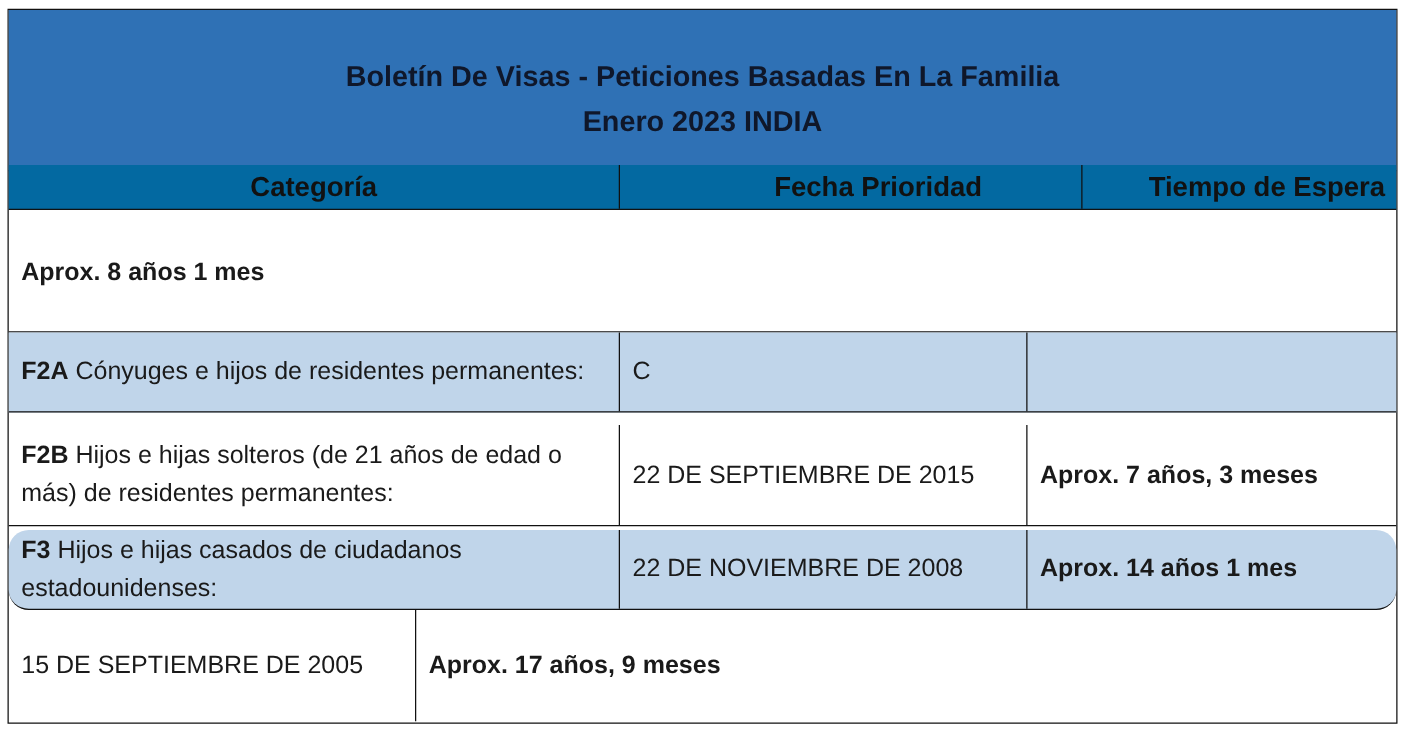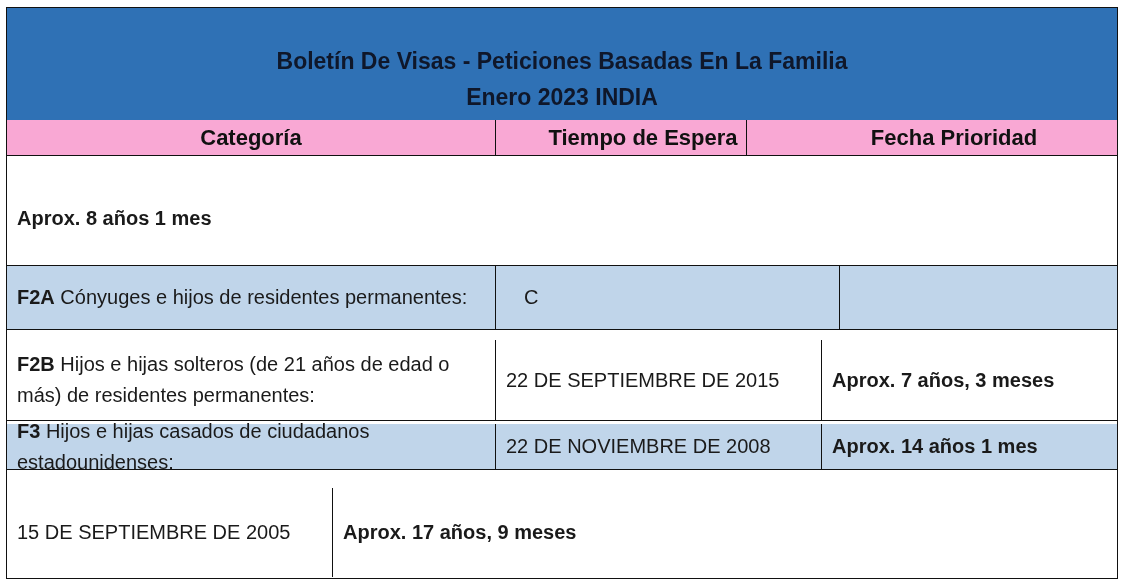--- a/index.html
+++ b/index.html
@@ -15,44 +15,44 @@
   .banner .l2 { position:absolute; left:0; right:0; top:76px; }
   .row { position:absolute; left:0; right:0; display:flex;
          border-bottom:1.5px solid #111; box-sizing:border-box; }
   .cell { box-sizing:border-box; border-right:1.5px solid #111;
           display:flex; align-items:center; padding-left:10px;
           font-size:20px; color:#1a1a1a; line-height:31px; }
   .cell:last-child { border-right:none;font-weight:bold; }
   .c1 { width:489px; }
   .c2 { width:326px; }
   .c3 { flex:1; }
-  .hdr { top:112px; height:36px; background:#f9a8d4;gap:44px; }
+  .hdr { top:124px; height:36px; background:#0369a1;gap:44px; }
   .hdr .cell { justify-content:center; padding-left:0; font-weight:bold;
                font-size:22px; color:#111; }
   .alt { background:#c0d5ea; }
   .code { font-weight:bold; }
   .r1 { top:164px; height:94px; }
-  .r2 { top:258px; height:64px;gap:18px; }
+  .r2 { top:258px; height:64px; }
   .r3 { top:332px; height:81px; }
-  .r4 { top:416px; height:46px; }
+  .r4 { top:416px; height:64px;border-radius:16px; }
   .r5 { top:480px; height:89px; border-bottom:none; }
 </style>
 </head>
 <body>
 
 <div class="tbl">
   <div class="banner">
     <div class="l1">Boletín De Visas - Peticiones Basadas En La Familia</div>
     <div class="l2">Enero 2023  INDIA</div>
   </div>
 
   <div class="row hdr">
     <div class="cell c1">Categoría</div>
+    <div class="cell c2">Fecha Prioridad</div>
     <div class="cell c3">Tiempo de Espera</div>
-    <div class="cell c2">Fecha Prioridad</div>
   </div>
 
   <div class="row r1">
     <div class="cell c3">Aprox. 8 años  1 mes</div>
   </div>
 
   <div class="row r2 alt">
     <div class="cell c1">
         <div><span class="code">F2A</span><span> Cónyuges e hijos de residentes permanentes:</span></div>
       </div>

